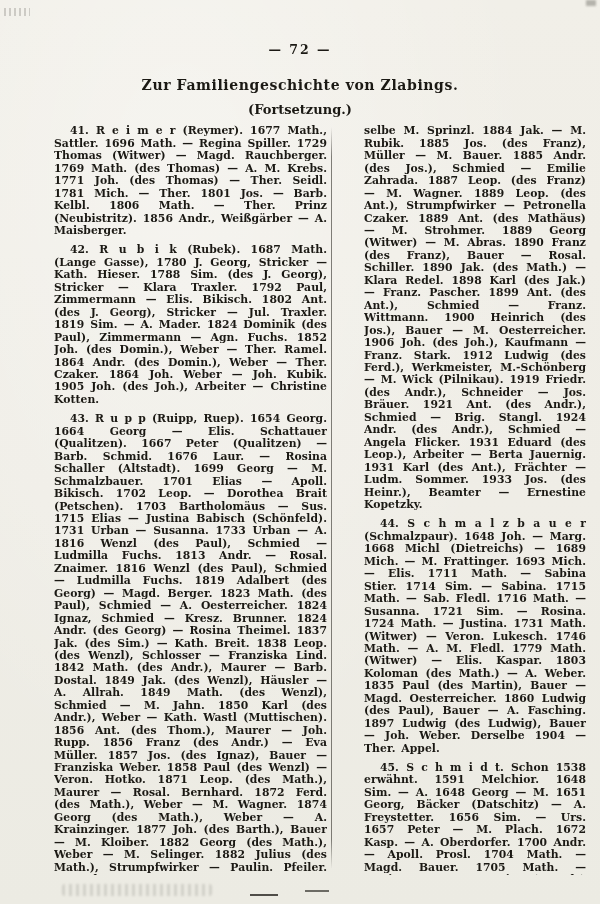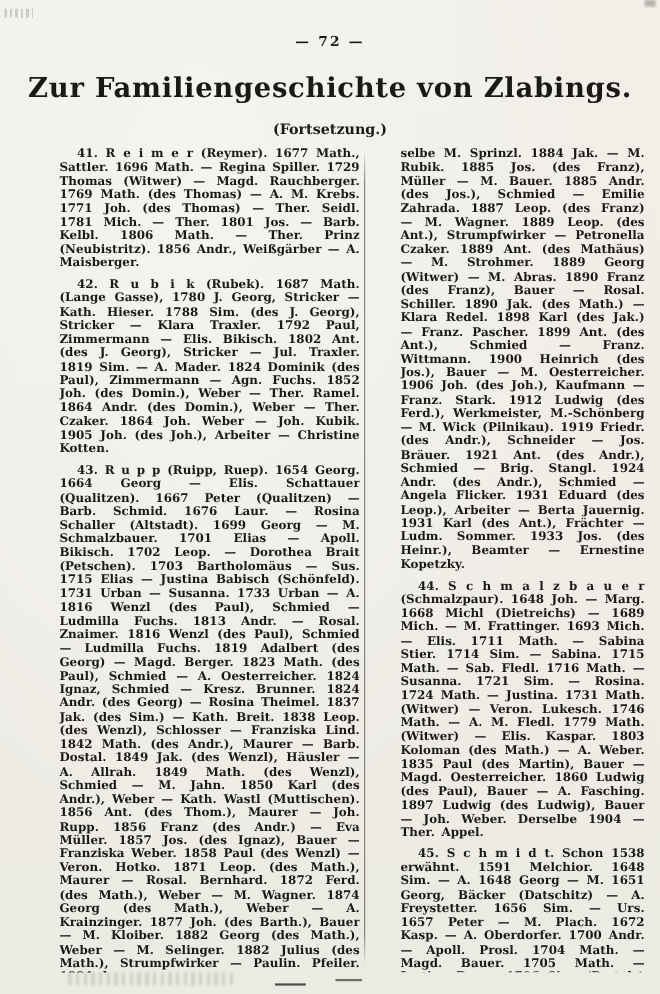--- a/index.html
+++ b/index.html
@@ -14,29 +14,29 @@
     margin: 0 auto;
     background:
       radial-gradient(ellipse at 30% 20%, rgba(255,255,255,0.35), rgba(255,255,255,0) 60%),
       linear-gradient(180deg, #f1efe8 0%, #efede6 55%, #ecebe3 100%);
     color: #1b1914;
     font-family: "DejaVu Serif", "Liberation Serif", serif;
     overflow: hidden;
   }
   .page-number {
     text-align: center;
-    padding-top: 30px;
+    padding-top: 42px;
     font-size: 12.5px;
     font-weight: bold;
     letter-spacing: 2px;
   }
   .article-title {
     text-align: center;
     margin-top: 20px;
-    font-size: 25px;
+    font-size: 14px;
     font-weight: bold;
     letter-spacing: 0.6px;
   }
   .byline {
     text-align: center;
     margin-top: 8px;
     font-size: 11.5px;
     font-weight: bold;
     word-spacing: 5px;
   }

